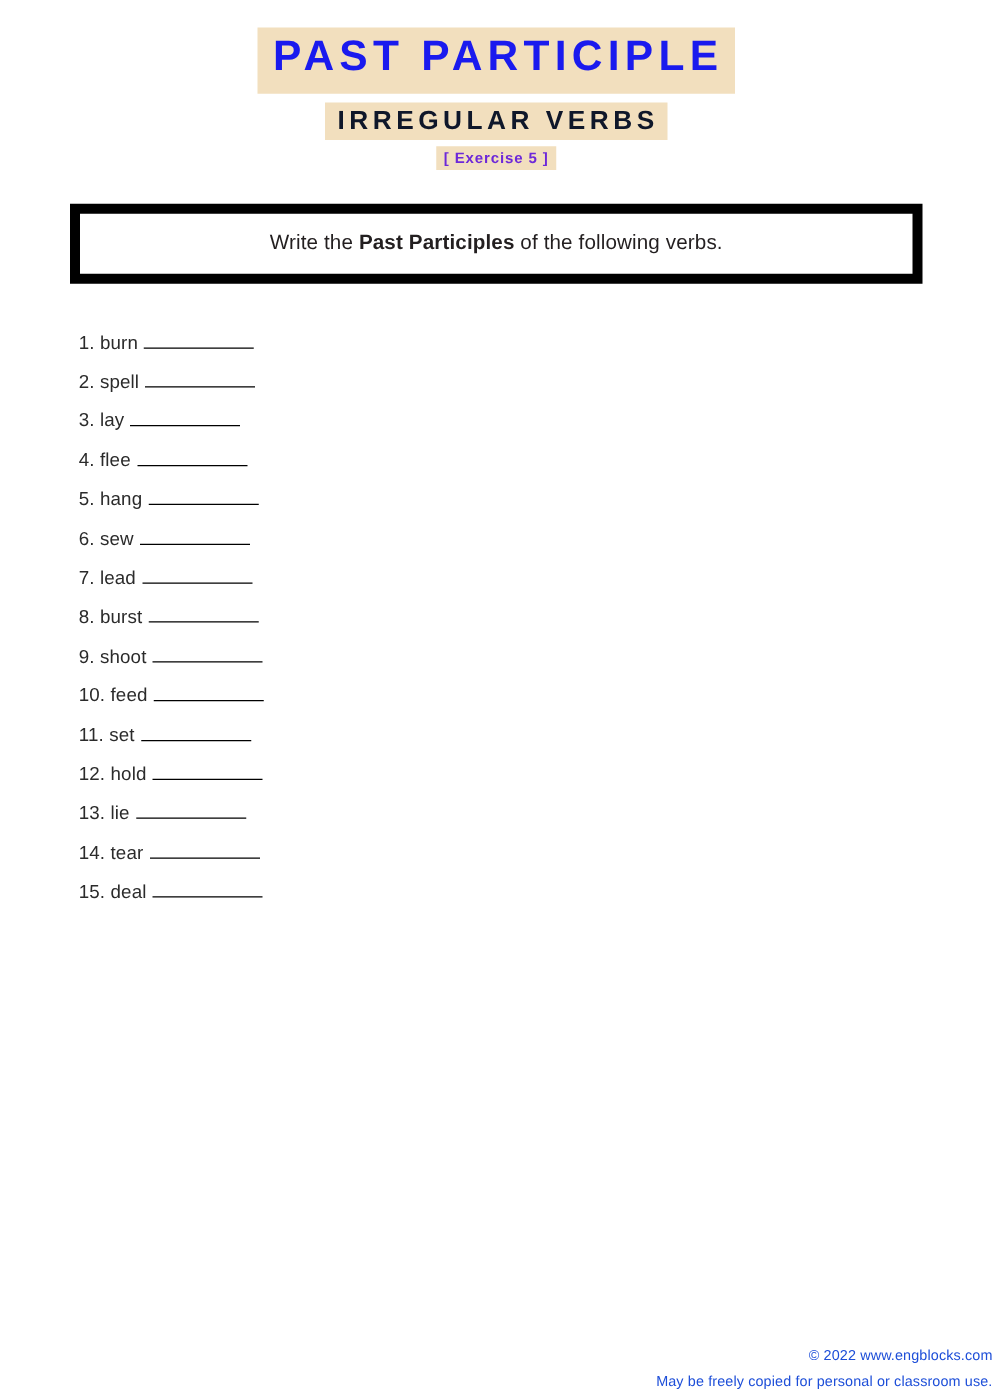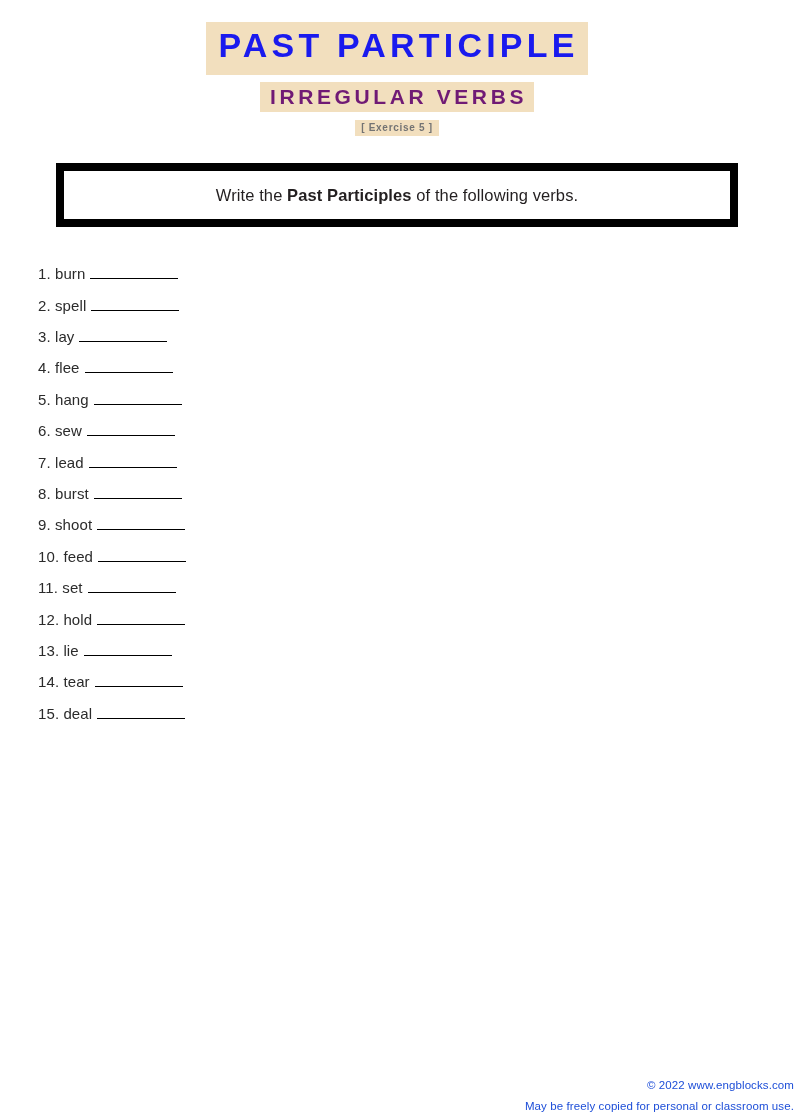--- a/index.html
+++ b/index.html
@@ -66,37 +66,37 @@
     padding: 3px 9px 10px 12px;
     line-height: 1.18;
     white-space: pre;
   }
   .title-sub-wrap {
     margin-top: 7px;
   }
   .title-sub {
     display: inline-block;
     background: #f2dfbe;
-    color: #701a75;
+    color: #0f172a;
     font-weight: 700;
     font-size: 21px;
     letter-spacing: 3.6px;
     padding: 2px 7px 3px 10px;
     line-height: 1.2;
     white-space: pre;
   }
   .title-ex-wrap {
     margin-top: 5px;
   }
   .title-ex {
     display: inline-block;
     background: #f2dfbe;
-    color: #737373;
-    font-weight: 700;
-    font-size: 10px;
+    color: #6d28d9;
+    font-weight: 700;
+    font-size: 12px;
     letter-spacing: 0.7px;
     padding: 2px 6px 2px 6px;
     line-height: 1.2;
     white-space: pre;
   }
 
   
   .instruction-box {
     margin: 27px auto 0 auto;
     width: 682px;
@@ -113,21 +113,21 @@
     color: #231f20;
     letter-spacing: 0.1px;
   }
   .instruction-text b {
     font-weight: 700;
   }
 
   
   .verb-list {
     margin-top: 38px;
-    padding-left: 38px;
+    padding-left: 63px;
   }
   .verb-row {
     height: 31.4px;
     display: flex;
     align-items: baseline;
     white-space: nowrap;
   }
   .verb-label {
     font-size: 15px;
     color: #2b2b2b;

